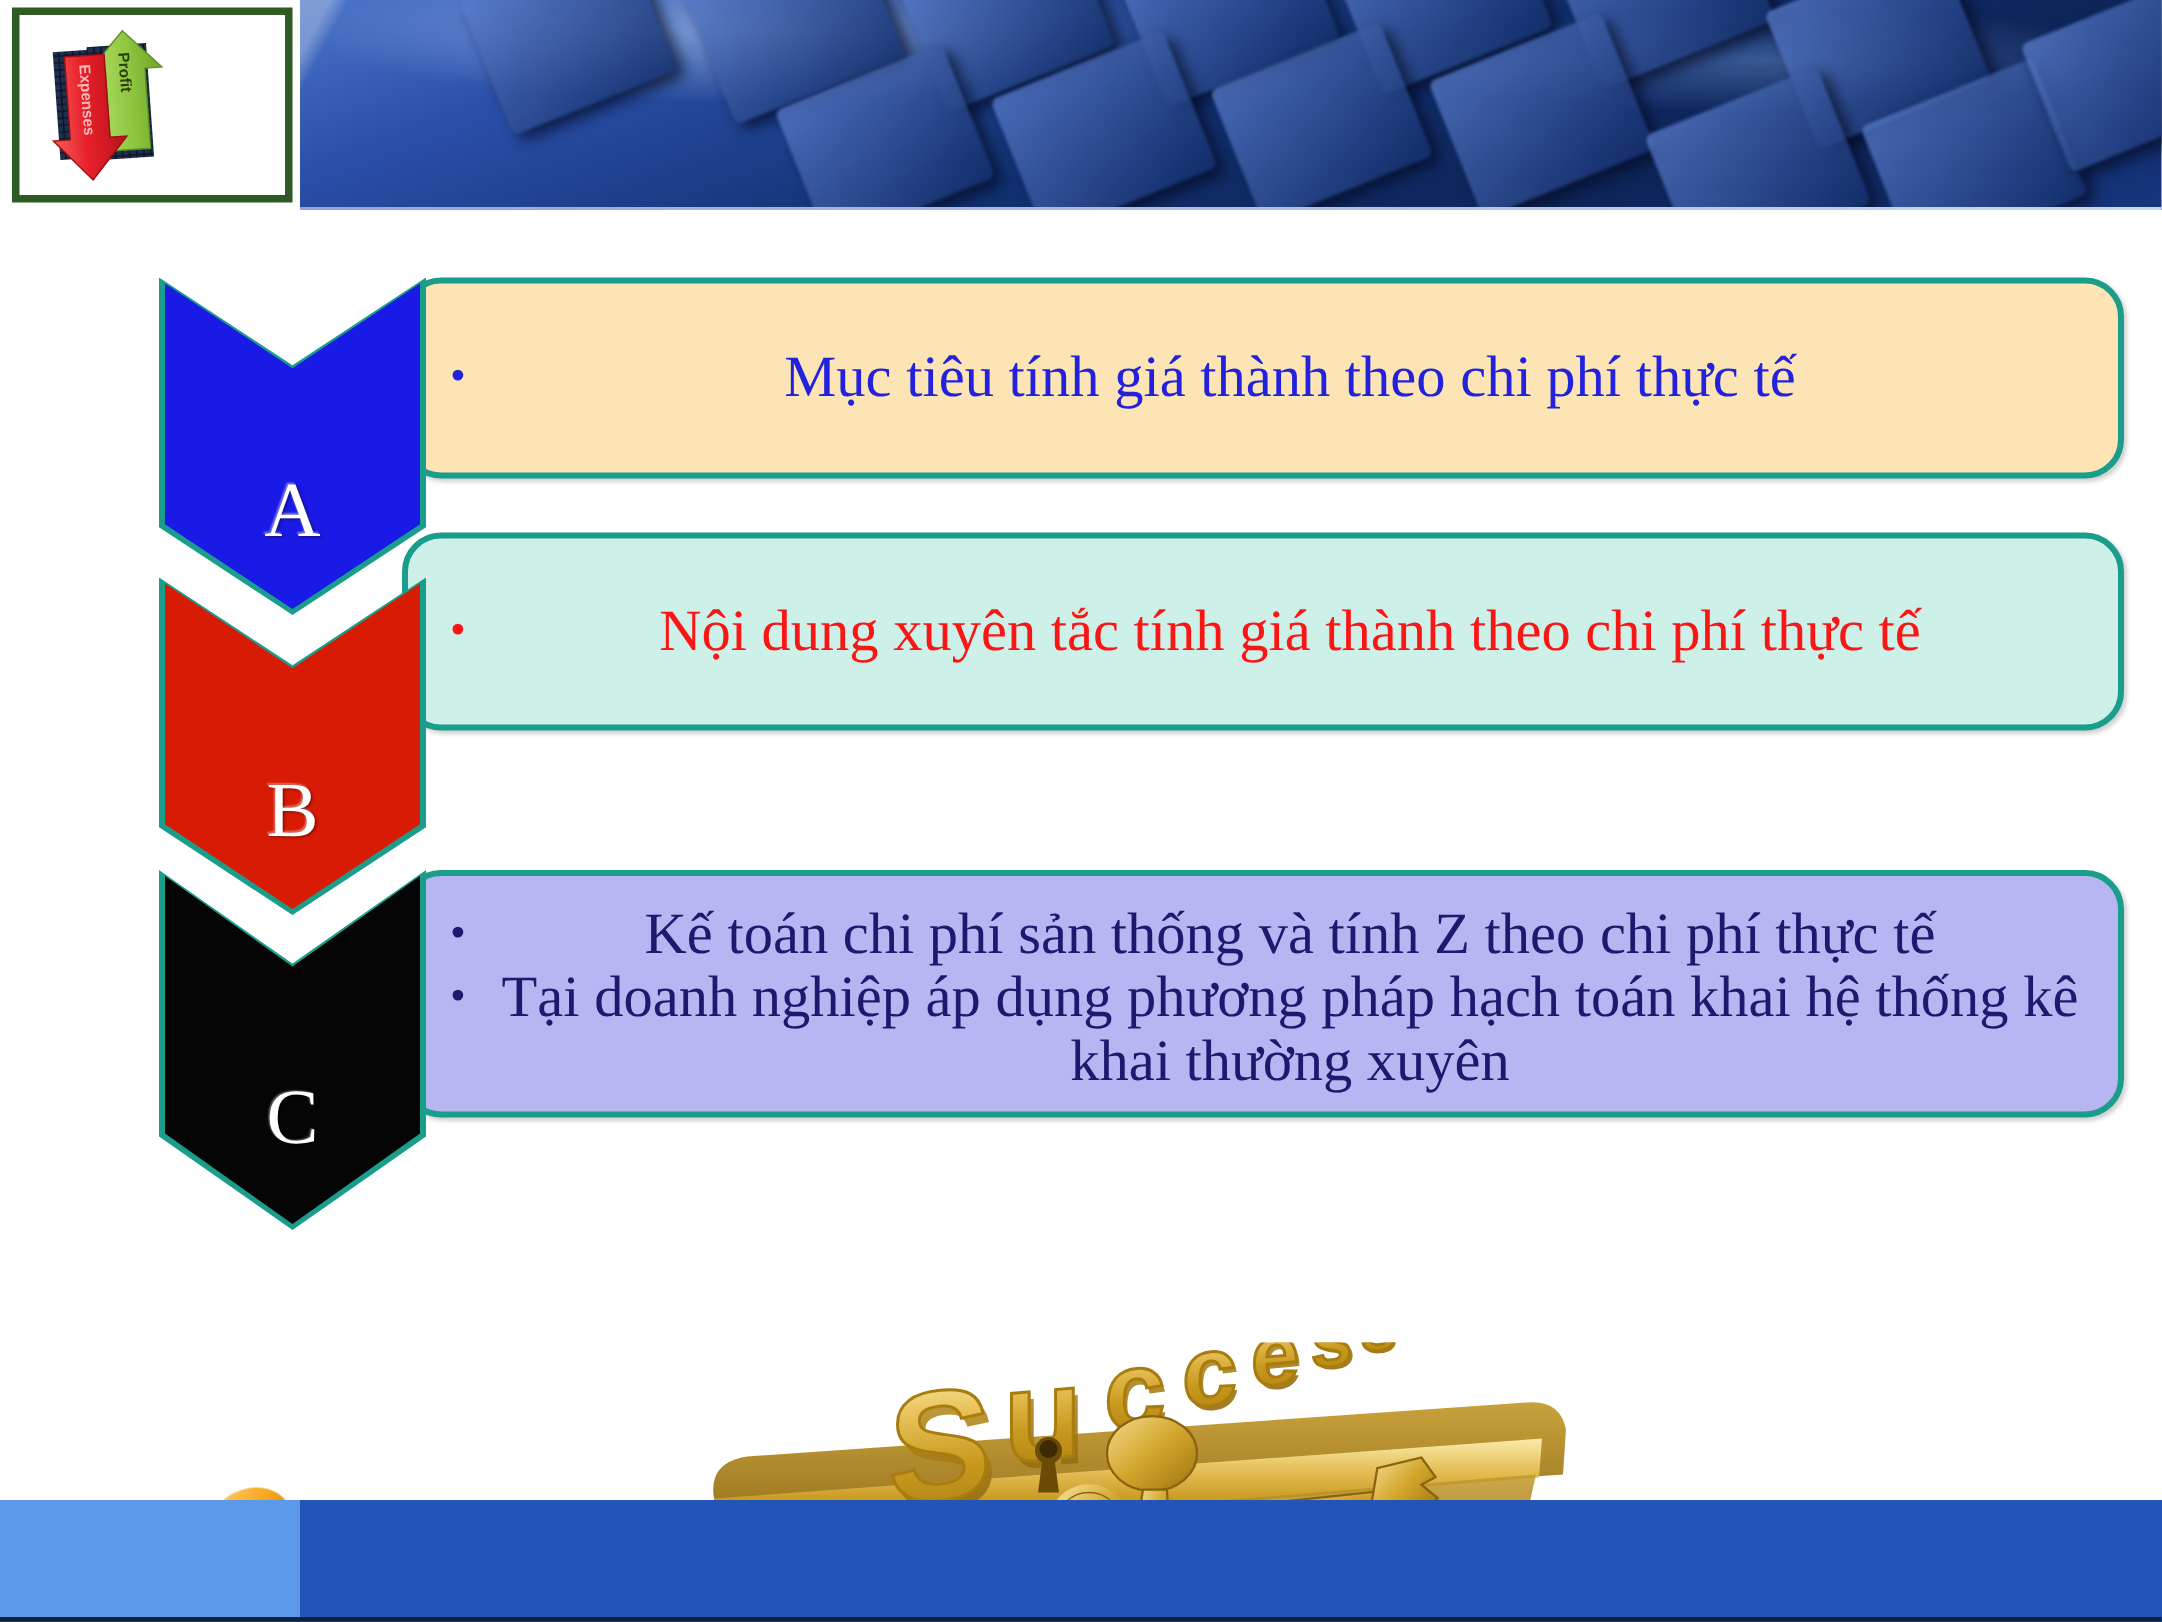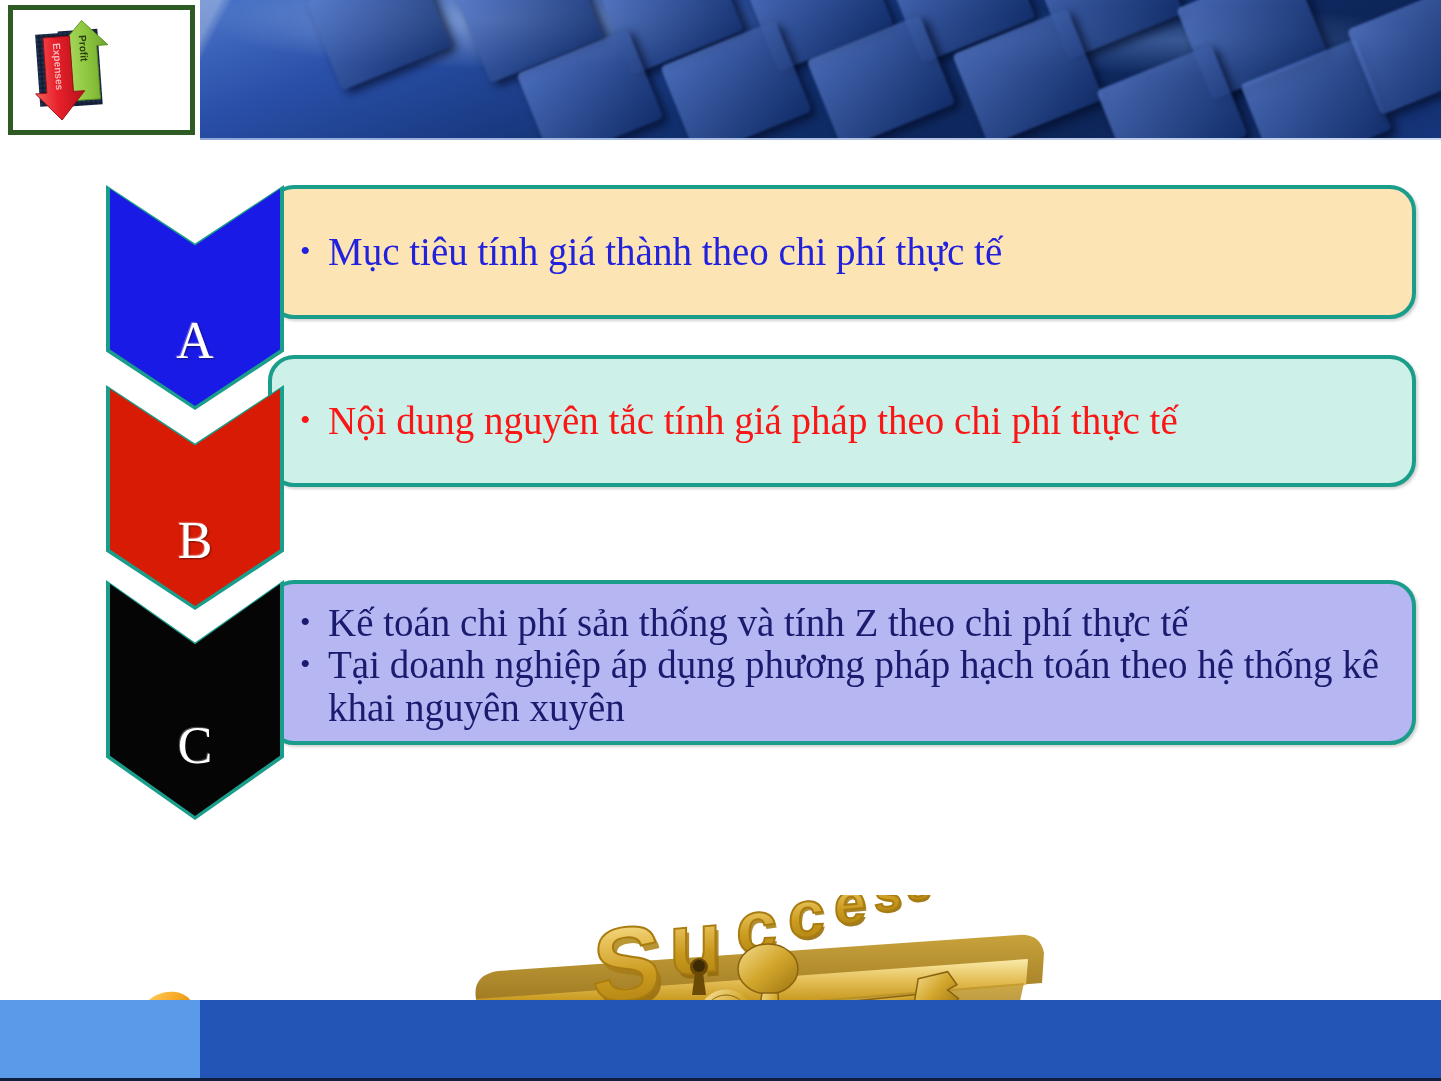--- a/index.html
+++ b/index.html
@@ -86,21 +86,21 @@
     display:flex; flex-direction:column; justify-content:center;
   }
   .bullet-line{
     display:flex; align-items:flex-start;
     font-size:39px; line-height:1.08;
     white-space:nowrap;
   }
   .bullet-line .dot{
     flex:0 0 auto; width:28px; font-size:30px; line-height:1.35;
   }
-  .bullet-line .txt{ flex:1 1 auto; }
+  .bullet-line .txt{ flex:1 1 auto;text-align:center; }
   .bullet-line.wrap{ white-space:normal; }
 
   
   #art-magnifier{
     position:absolute; left:25px; top:815px; width:290px; height:185px;
     background:radial-gradient(ellipse 150px 80px at 50% 72%, #fafafa 0%, #f2f2f2 55%, #ffffff 100%);
     overflow:hidden;
   }
   #art-success{
     position:absolute; left:450px; top:755px; width:660px; height:245px;
@@ -198,37 +198,37 @@
   </div>
 
   <div class="chevron" style="left:106px; top:245px; height:225px; z-index:3;">
     <div class="shape" style="background:#1a9d8a;"></div>
     <div class="inner" style="background:#d81b05;"></div>
     <div class="letter" style="top:130px;">B</div>
   </div>
   <div class="callout" style="left:268px; top:215px; width:1148px; height:132px; background:#cdf0e8; z-index:2;">
     <div class="bullet-line" style="color:#fb1616;">
       <span class="dot">•</span>
-      <span class="txt">Nội dung nguyên tắc tính giá pháp theo chi phí thực tế</span>
+      <span class="txt">Nội dung xuyên tắc tính giá thành theo chi phí thực tế</span>
     </div>
   </div>
 
   <div class="chevron" style="left:106px; top:440px; height:240px; z-index:3;">
     <div class="shape" style="background:#1a9d8a;"></div>
     <div class="inner" style="background:#050505;"></div>
     <div class="letter" style="top:140px;">C</div>
   </div>
   <div class="callout" style="left:268px; top:440px; width:1148px; height:165px; background:#b6b6f2; z-index:2; padding-top:6px;">
     <div class="bullet-line" style="color:#1a1a6e;">
       <span class="dot">•</span>
       <span class="txt">Kế toán chi phí sản thống và tính Z theo chi phí thực tế</span>
     </div>
     <div class="bullet-line wrap" style="color:#1a1a6e;">
       <span class="dot">•</span>
-      <span class="txt">Tại doanh nghiệp áp dụng phương pháp hạch toán theo hệ thống kê khai nguyên xuyên</span>
+      <span class="txt">Tại doanh nghiệp áp dụng phương pháp hạch toán khai hệ thống kê khai thường xuyên</span>
     </div>
   </div>
 
   <div id="art-magnifier">
     <svg viewBox="0 0 290 185" width="290" height="185">
       <defs>
         <linearGradient id="gOrange" x1="0" y1="0" x2="1" y2="1">
           <stop offset="0%" stop-color="#ffd36a"></stop>
           <stop offset="45%" stop-color="#f7a823"></stop>
           <stop offset="100%" stop-color="#c87c0b"></stop>

